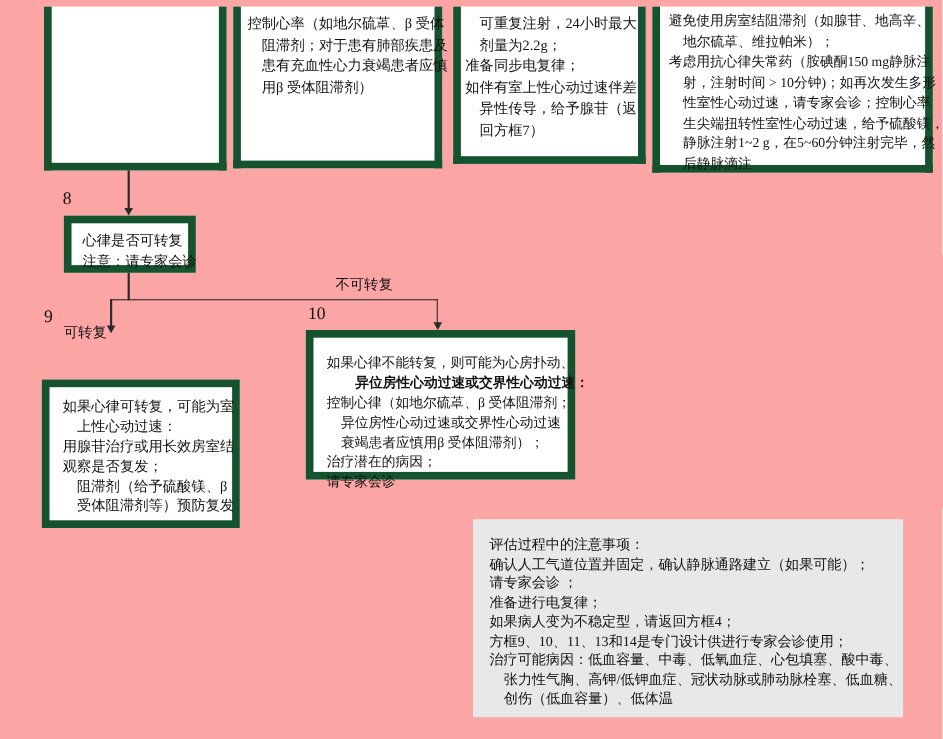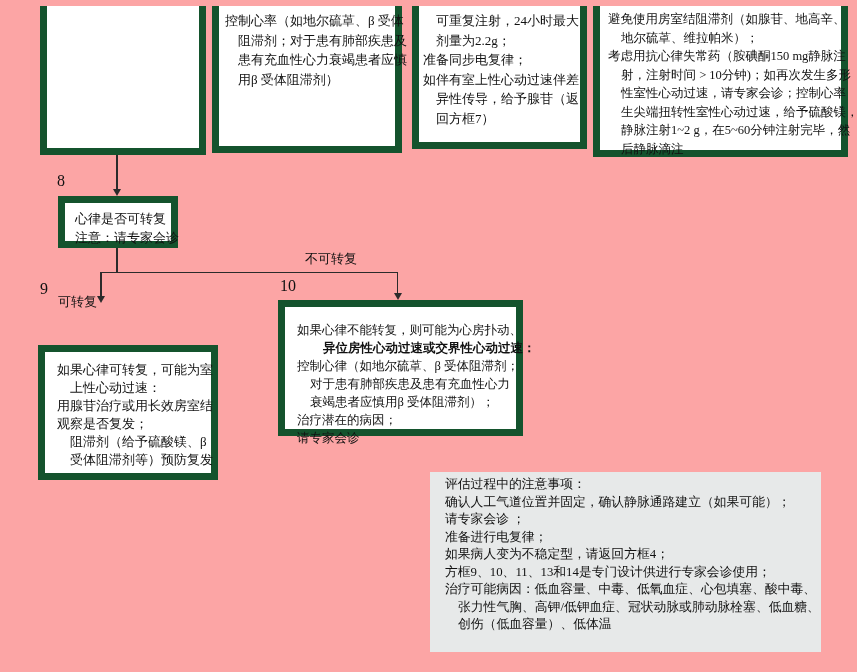--- a/index.html
+++ b/index.html
@@ -25,21 +25,21 @@
     position:absolute;width:0;height:0;
     border-left:4px solid transparent;border-right:4px solid transparent;
     border-top:7px solid #2b2b2b;
   }
   
   .numlabel{position:absolute;font-size:16px;line-height:16px;}
   .branchlabel{position:absolute;font-size:13px;line-height:15px;white-space:nowrap;}
   
   .note{
     position:absolute;left:430px;top:472px;width:391px;height:180px;
-    background:#e7e9e9;box-sizing:border-box;padding:4px 0 0 15px;
+    background:#e7e9e9;box-sizing:border-box;padding:15px 0 0 15px;
   }
   .note .line{font-size:12.8px;line-height:17.5px;}
 </style>
 </head>
 <body>
 
 <div class="canvas">
 
   <div class="fbox cut-top" style="left:40px;top:6px;width:166px;height:149px;"></div>
 
@@ -108,21 +108,21 @@
       <div class="line ind1">受体阻滞剂等）预防复发</div>
     </div>
   </div>
 
   <div class="numlabel" style="left:280px;top:278px;">10</div>
   <div class="fbox lh18 fs125" style="left:278px;top:300px;width:245px;height:136px;">
     <div class="txt" style="padding:14px 0 0 12px;">
       <div class="line">如果心律不能转复，则可能为心房扑动、</div>
       <div class="line ind2">异位房性心动过速或交界性心动过速：</div>
       <div class="line">控制心律（如地尔硫䓬、β 受体阻滞剂；</div>
-      <div class="line ind1">对于患有肺部疾患及患有充血性心力</div>
+      <div class="line ind1">异位房性心动过速或交界性心动过速</div>
       <div class="line ind1">衰竭患者应慎用β 受体阻滞剂）；</div>
       <div class="line">治疗潜在的病因；</div>
       <div class="line">请专家会诊</div>
     </div>
   </div>
 
   <div class="note">
     <div class="line">评估过程中的注意事项：</div>
     <div class="line">确认人工气道位置并固定，确认静脉通路建立（如果可能）；</div>
     <div class="line">请专家会诊 ；</div>

